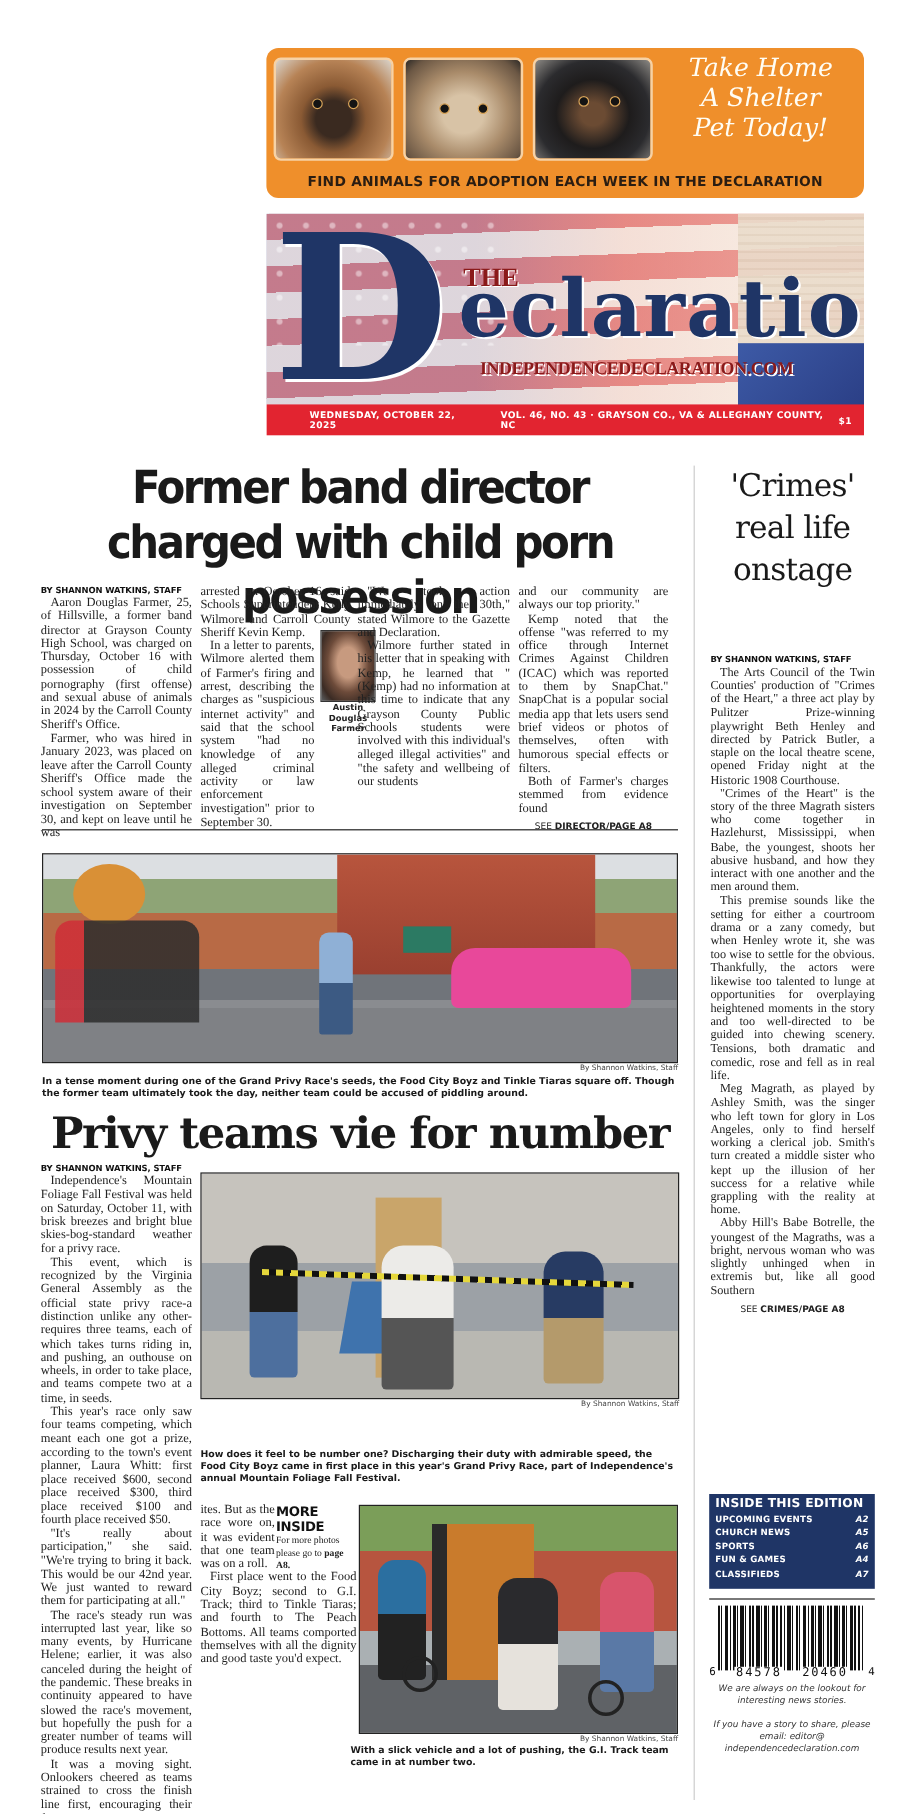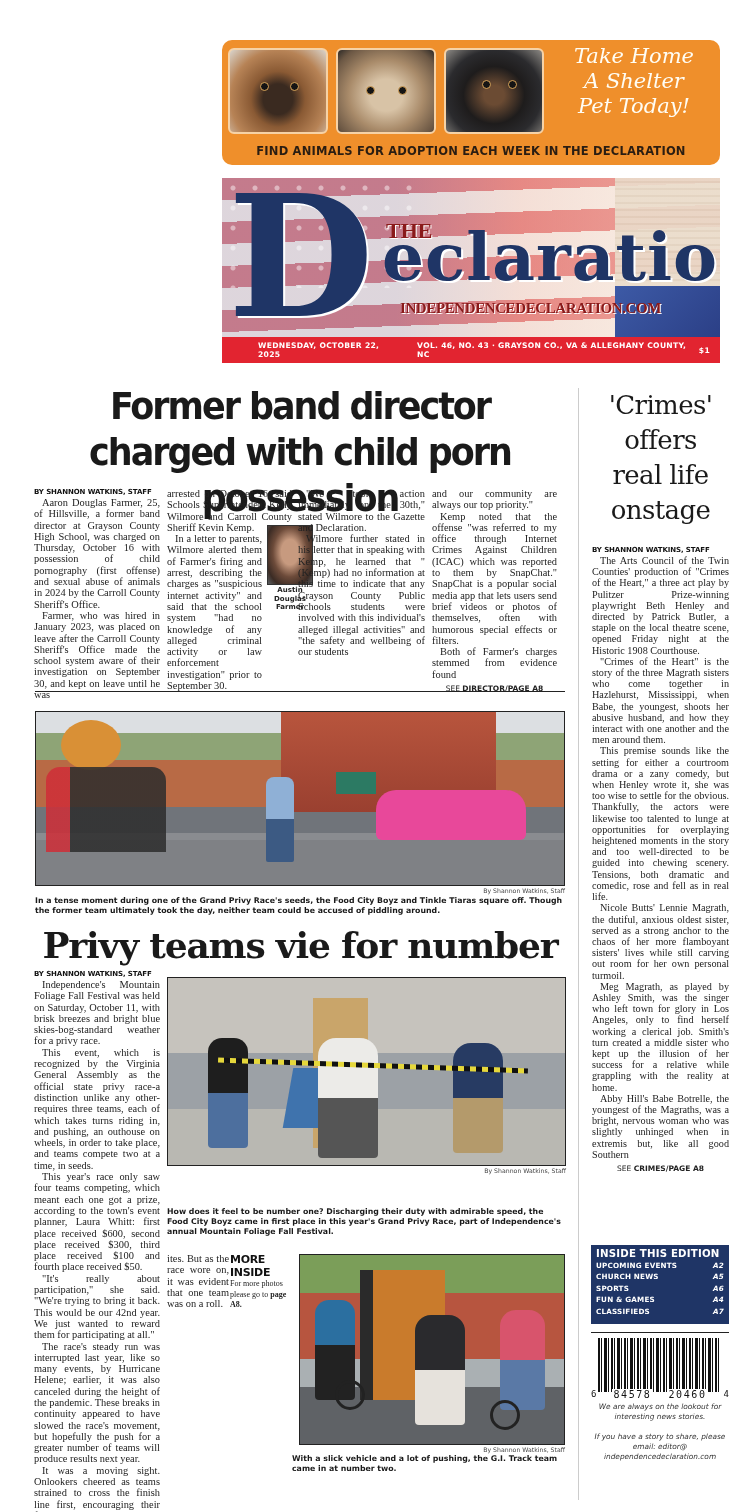--- a/index.html
+++ b/index.html
@@ -231,20 +231,21 @@
   <div class="p2"></div>
   <div class="p3"></div>
   <div class="bar"></div>
 </div>
 <div id="photo2-credit" class="abs photo-credit">By Shannon Watkins, Staff</div>
 <div id="photo2-cutline" class="abs cutline">How does it feel to be number one? Discharging their duty with admirable speed, the Food City Boyz came in first place in this year's Grand Privy Race, part of Independence's annual Mountain Foliage Fall Festival.</div>
 
 <div id="privy-col2" class="abs body-text">
   <div class="lead">ites. But as the race wore on, it was evident that one team was on a roll.</div>
   <div class="full">
+    <p>First place went to the Food City Boyz; second to G.I. Track; third to Tinkle Tiaras; and fourth to The Peach Bottoms. All teams comported themselves with all the dignity and good taste you'd expect.</p>
   </div>
 </div>
 
 <div id="more-inside" class="abs">
   <div class="mi-title">
     <div>MORE</div>
     <div>INSIDE</div>
   </div>
   <div class="mi-body">
     <span>For more photos please go to </span><b>page A8.</b>
@@ -257,32 +258,30 @@
   <div class="p2"></div>
   <div class="p3"></div>
   <div class="wheel" style="left:35px;top:125px"></div>
   <div class="wheel" style="left:190px;top:145px"></div>
 </div>
 <div id="photo3-credit" class="abs photo-credit">By Shannon Watkins, Staff</div>
 <div id="photo3-cutline" class="abs cutline">With a slick vehicle and a lot of pushing, the G.I. Track team came in at number two.</div>
 
 <div id="crimes-headline" class="abs">
   <div>'Crimes'</div>
-  <div>offers</div>
   <div>real life</div>
   <div>onstage</div>
 </div>
 
 <div id="crimes-body" class="abs">
   <div class="byline">BY SHANNON WATKINS, STAFF</div>
   <div class="body-text">
     <p>The Arts Council of the Twin Counties' production of "Crimes of the Heart," a three act play by Pulitzer Prize-winning playwright Beth Henley and directed by Patrick Butler, a staple on the local theatre scene, opened Friday night at the Historic 1908 Courthouse.</p>
     <p>"Crimes of the Heart" is the story of the three Magrath sisters who come together in Hazlehurst, Mississippi, when Babe, the youngest, shoots her abusive husband, and how they interact with one another and the men around them.</p>
     <p>This premise sounds like the setting for either a courtroom drama or a zany comedy, but when Henley wrote it, she was too wise to settle for the obvious. Thankfully, the actors were likewise too talented to lunge at opportunities for overplaying heightened moments in the story and too well-directed to be guided into chewing scenery. Tensions, both dramatic and comedic, rose and fell as in real life.</p>
-    <p>Nicole Butts' Lennie Magrath, the dutiful, anxious oldest sister, served as a strong anchor to the chaos of her more flamboyant sisters' lives while still carving out room for her own personal turmoil.</p>
     <p>Meg Magrath, as played by Ashley Smith, was the singer who left town for glory in Los Angeles, only to find herself working a clerical job. Smith's turn created a middle sister who kept up the illusion of her success for a relative while grappling with the reality at home.</p>
     <p>Abby Hill's Babe Botrelle, the youngest of the Magraths, was a bright, nervous woman who was slightly unhinged when in extremis but, like all good Southern</p>
   </div>
   <div class="jump">
     <span>SEE </span><b>CRIMES/PAGE A8</b>
   </div>
 </div>
 
 <div id="inside-box" class="abs">
   <div class="ib-title">INSIDE THIS EDITION</div>

